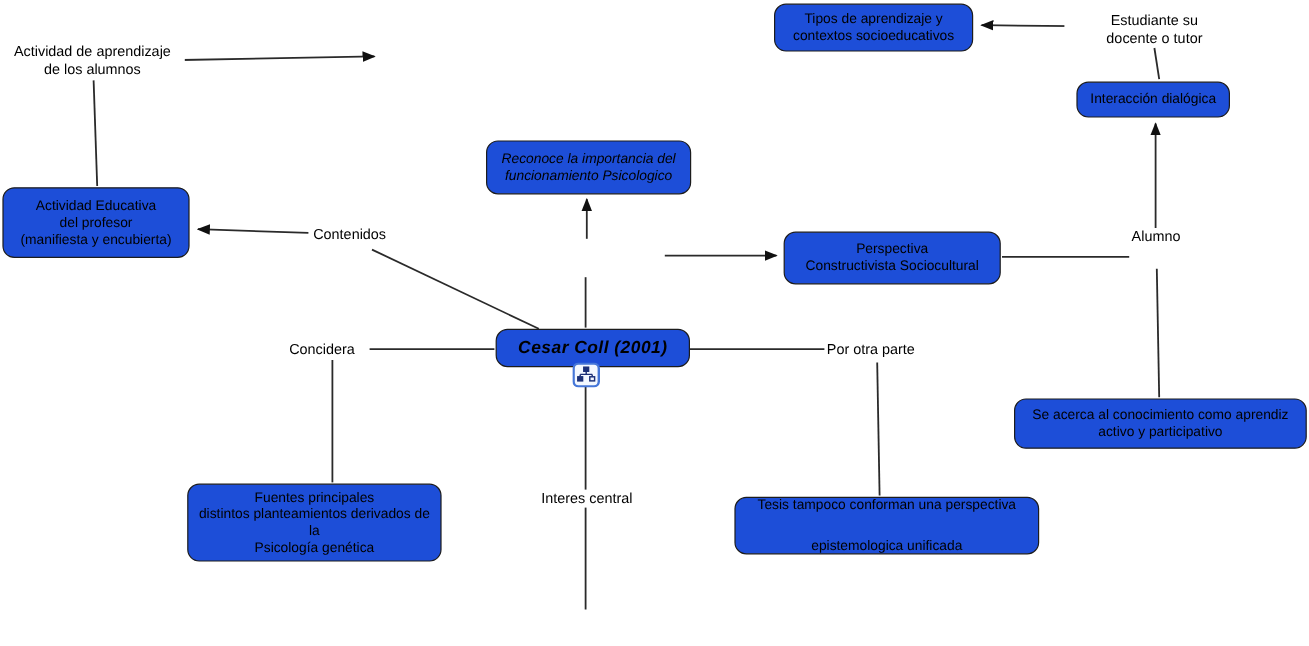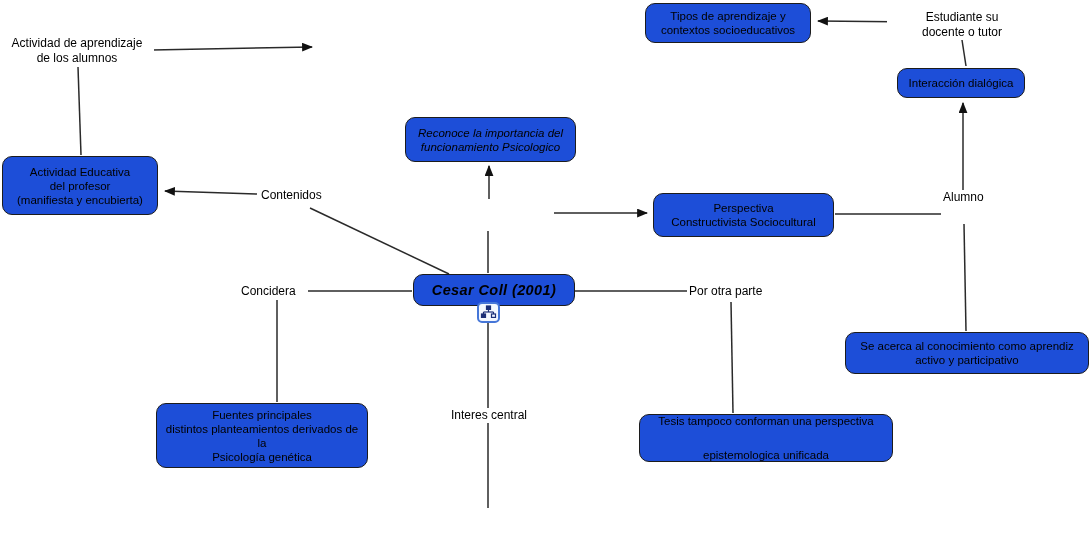--- a/index.html
+++ b/index.html
@@ -115,21 +115,21 @@
     <div>Se acerca al conocimiento como aprendiz</div>
     <div>activo y participativo</div>
   </div>
 
   <div class="node" style="left:156px; top:403px; width:212px; height:65px;">
     <div>Fuentes principales</div>
     <div>distintos planteamientos derivados de la</div>
     <div>Psicología genética</div>
   </div>
 
-  <div class="node" style="left:639px; top:414px; width:254px; height:48px;gap:20px;">
+  <div class="node" style="left:612px; top:414px; width:254px; height:48px;gap:20px;">
     <div>Tesis tampoco conforman una perspectiva</div>
     <div>epistemologica unificada</div>
   </div>
 
 
   <div class="label" style="left:0px; top:36px; width:154px;">
     <div>Actividad de aprendizaje</div>
     <div>de los alumnos</div>
   </div>
 

